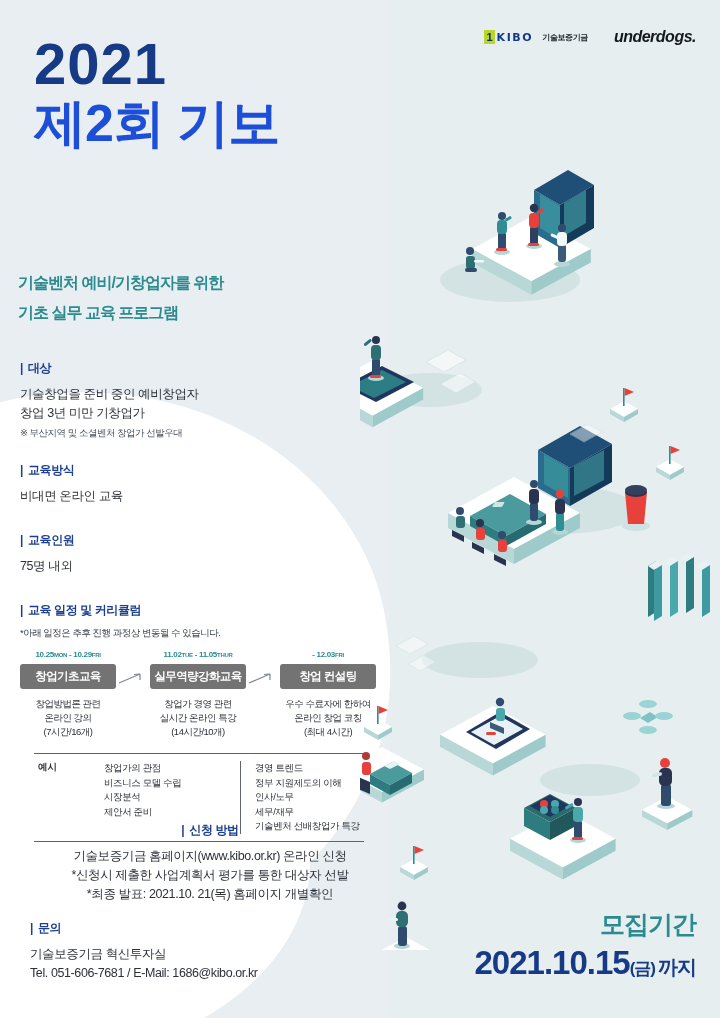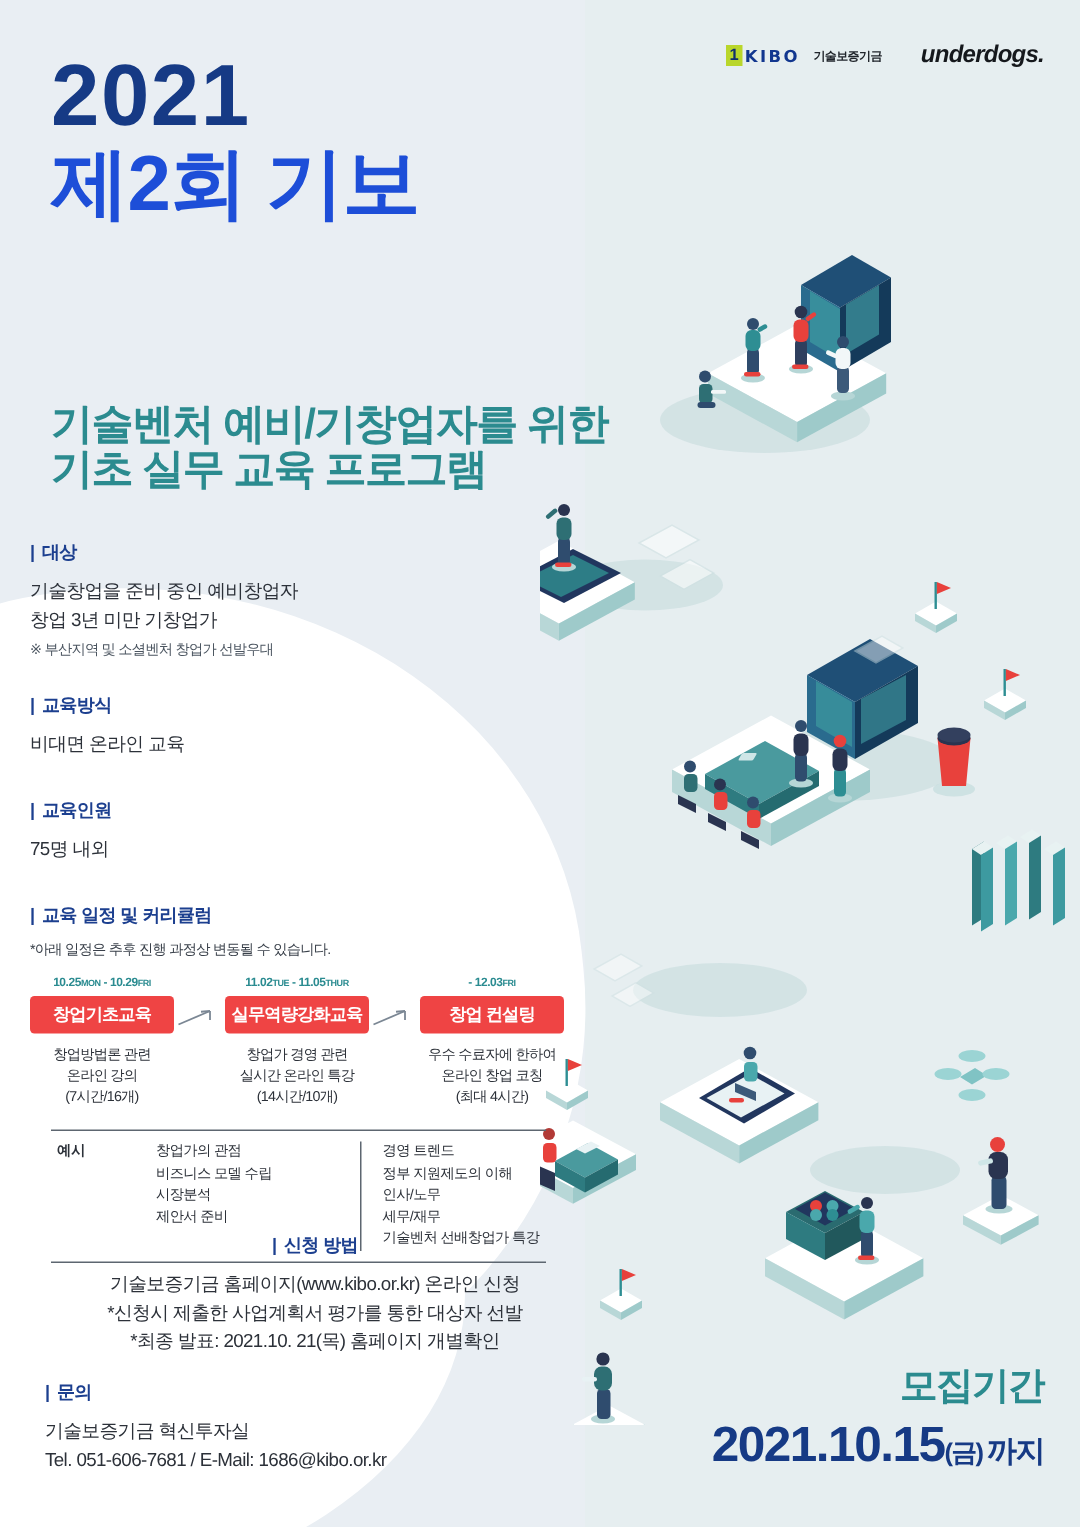--- a/index.html
+++ b/index.html
@@ -33,39 +33,39 @@
   .kibo-letters{color:#12378f;font-weight:700;font-size:11px;letter-spacing:1.6px;
                 margin-left:2px;font-family:"DejaVu Sans",sans-serif;}
   .kibo-kr{color:#20252b;font-size:8px;font-weight:700;margin-left:5px;letter-spacing:-.4px;}
   .underdogs{color:#15181c;font-weight:700;font-style:italic;font-size:16px;letter-spacing:-.5px;}
 
   
   .title-wrap{position:absolute;left:34px;top:34px;}
   .t-year{color:#163a85;font-size:58px;font-weight:700;line-height:60px;letter-spacing:1px;}
   .t-l2{color:#1d4ed8;font-size:52px;font-weight:700;line-height:58px;letter-spacing:-1px;}
   .t-l3{color:#163a85;font-size:52px;font-weight:700;line-height:58px;letter-spacing:-1px;}
-  .subtitle{position:absolute;left:34px;top:268px;color:#2b8b8f;font-size:28px;
+  .subtitle{position:absolute;left:18px;top:268px;color:#2b8b8f;font-size:16px;
             font-weight:700;line-height:30px;letter-spacing:-1px;}
 
   
   .info{position:absolute;left:20px;top:360px;width:360px;}
   .sec{margin-bottom:17px;}
   .sec-h{color:#1c3f8f;font-size:12px;font-weight:700;letter-spacing:-.4px;margin-bottom:8px;}
   .sec-h .bar{display:inline-block;margin-right:5px;}
   .sec-b{color:#2c3139;font-size:12.5px;line-height:19px;letter-spacing:-.4px;}
   .note{color:#4b5560;font-size:9.5px;letter-spacing:-.5px;margin-top:4px;}
   .subnote{color:#39404a;font-size:9.5px;letter-spacing:-.5px;margin-bottom:10px;}
 
   
   .flow{display:flex;align-items:flex-start;margin-top:2px;}
   .step{width:96px;text-align:center;}
   .step .date{color:#2a8b90;font-size:8px;font-weight:700;letter-spacing:-.3px;
               white-space:nowrap;margin-bottom:5px;}
   .step .date sup{font-size:6px;vertical-align:baseline;}
-  .chip{background:#ef4444;color:#fff;font-size:11.5px;font-weight:700;
+  .chip{background:#737373;color:#fff;font-size:11.5px;font-weight:700;
         letter-spacing:-.6px;padding:5px 2px;border-radius:3px;}
   .step .desc{color:#2c3139;font-size:9.5px;line-height:14px;letter-spacing:-.5px;margin-top:8px;}
   .arrow{width:34px;display:flex;align-items:center;justify-content:center;
          padding-top:22px;}
   .arrow svg{display:block;}
 
   
   .extable{margin-top:14px;margin-left:14px;width:330px;
            border-top:1px solid #5d6670;border-bottom:1px solid #5d6670;
            display:flex;padding:7px 0;}

